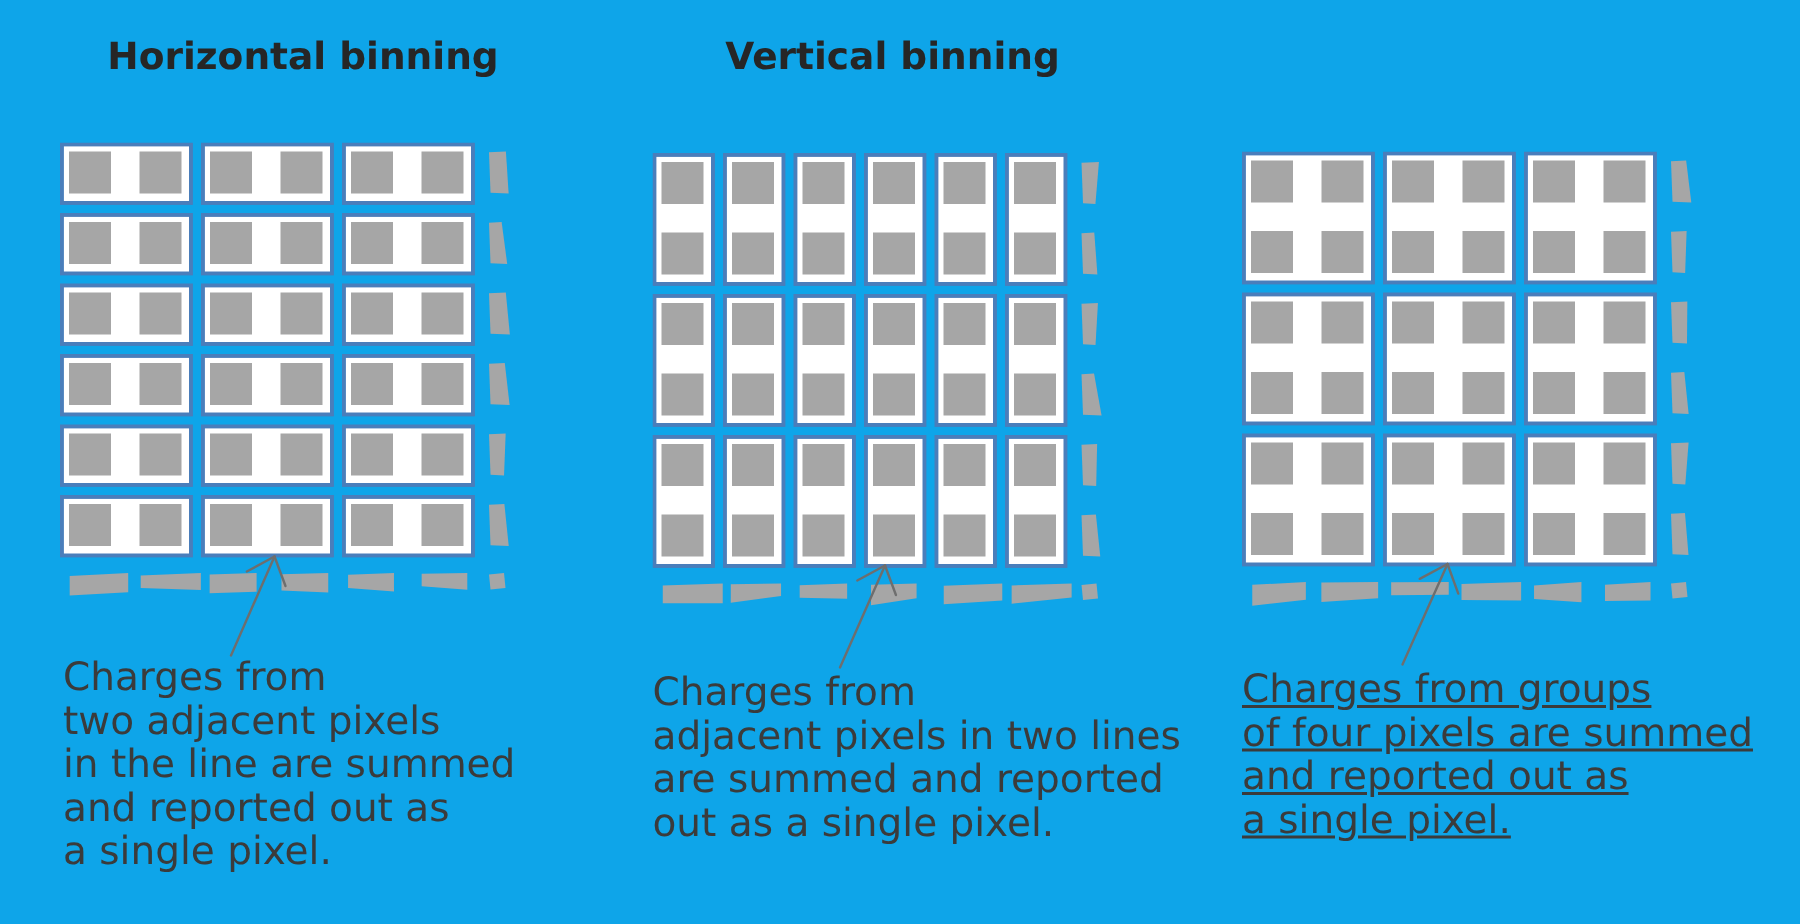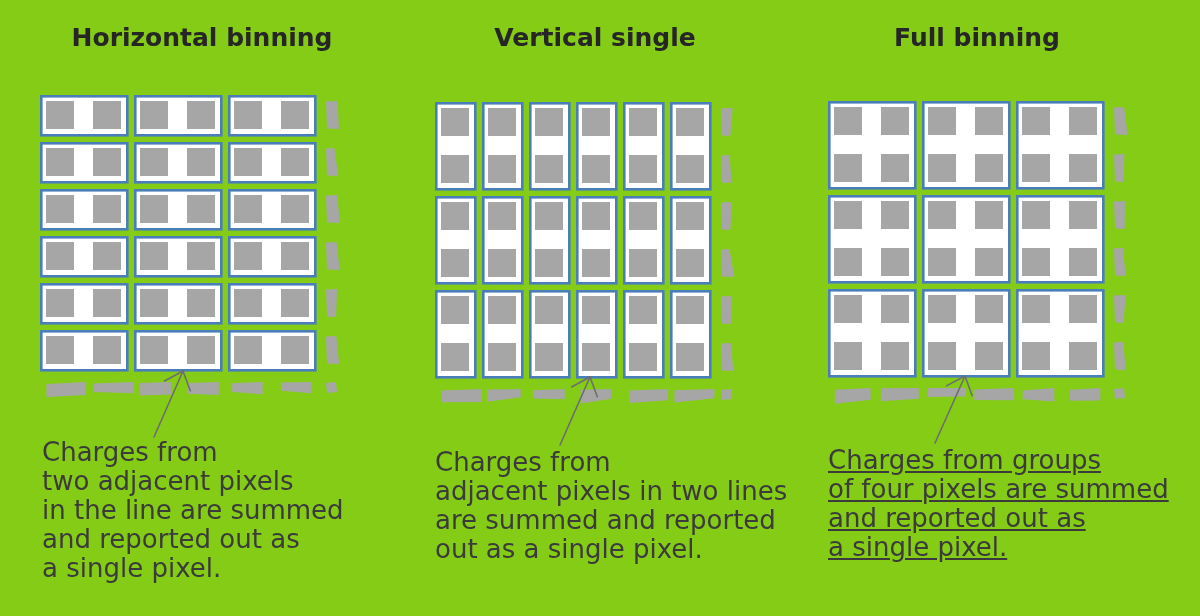--- a/index.html
+++ b/index.html
@@ -5,21 +5,21 @@
   html, body {
     margin: 0;
     padding: 0;
     background: #ffffff;
     font-family: "DejaVu Sans", "Liberation Sans", sans-serif;
   }
   .stage {
     position: relative;
     width: 1200px;
     height: 616px;
-    background: #84cc16;
+    background: #0ea5e9;
     overflow: hidden;
   }
   .panel {
     position: absolute;
     top: 0;
     height: 616px;
     width: 340px;
   }
   .panel-title {
     position: absolute;
@@ -146,21 +146,21 @@
         </g>
       </svg>
     <div class="caption">Charges from
 two adjacent pixels
 in the line are summed
 and reported out as
 a single pixel.</div>
   </section>
 
   <section class="panel" id="panel-vertical">
-    <h2 class="panel-title">Vertical single</h2>
+    <h2 class="panel-title">Vertical binning</h2>
     <svg class="grid-svg" width="302" height="356" viewBox="0 0 302 356">
         <g>
           <rect x="1.3" y="1.3" width="39" height="86" fill="#ffffff" stroke="#4a7ebb" stroke-width="2.6"></rect>
           <rect x="48.3" y="1.3" width="39" height="86" fill="#ffffff" stroke="#4a7ebb" stroke-width="2.6"></rect>
           <rect x="95.3" y="1.3" width="39" height="86" fill="#ffffff" stroke="#4a7ebb" stroke-width="2.6"></rect>
           <rect x="142.3" y="1.3" width="39" height="86" fill="#ffffff" stroke="#4a7ebb" stroke-width="2.6"></rect>
           <rect x="189.3" y="1.3" width="39" height="86" fill="#ffffff" stroke="#4a7ebb" stroke-width="2.6"></rect>
           <rect x="236.3" y="1.3" width="39" height="86" fill="#ffffff" stroke="#4a7ebb" stroke-width="2.6"></rect>
           <rect x="1.3" y="95.3" width="39" height="86" fill="#ffffff" stroke="#4a7ebb" stroke-width="2.6"></rect>
           <rect x="48.3" y="95.3" width="39" height="86" fill="#ffffff" stroke="#4a7ebb" stroke-width="2.6"></rect>
@@ -236,21 +236,20 @@
           <line x1="155" y1="275" x2="162.28970713388338" y2="294.6941658849064"></line>
         </g>
       </svg>
     <div class="caption">Charges from
 adjacent pixels in two lines
 are summed and reported
 out as a single pixel.</div>
   </section>
 
   <section class="panel" id="panel-full">
-    <h2 class="panel-title">Full binning</h2>
     <svg class="grid-svg" width="302" height="356" viewBox="0 0 302 356">
         <g>
           <rect x="1.3" y="1.3" width="86" height="86" fill="#ffffff" stroke="#4a7ebb" stroke-width="2.6"></rect>
           <rect x="95.3" y="1.3" width="86" height="86" fill="#ffffff" stroke="#4a7ebb" stroke-width="2.6"></rect>
           <rect x="189.3" y="1.3" width="86" height="86" fill="#ffffff" stroke="#4a7ebb" stroke-width="2.6"></rect>
           <rect x="1.3" y="95.3" width="86" height="86" fill="#ffffff" stroke="#4a7ebb" stroke-width="2.6"></rect>
           <rect x="95.3" y="95.3" width="86" height="86" fill="#ffffff" stroke="#4a7ebb" stroke-width="2.6"></rect>
           <rect x="189.3" y="95.3" width="86" height="86" fill="#ffffff" stroke="#4a7ebb" stroke-width="2.6"></rect>
           <rect x="1.3" y="189.3" width="86" height="86" fill="#ffffff" stroke="#4a7ebb" stroke-width="2.6"></rect>
           <rect x="95.3" y="189.3" width="86" height="86" fill="#ffffff" stroke="#4a7ebb" stroke-width="2.6"></rect>

